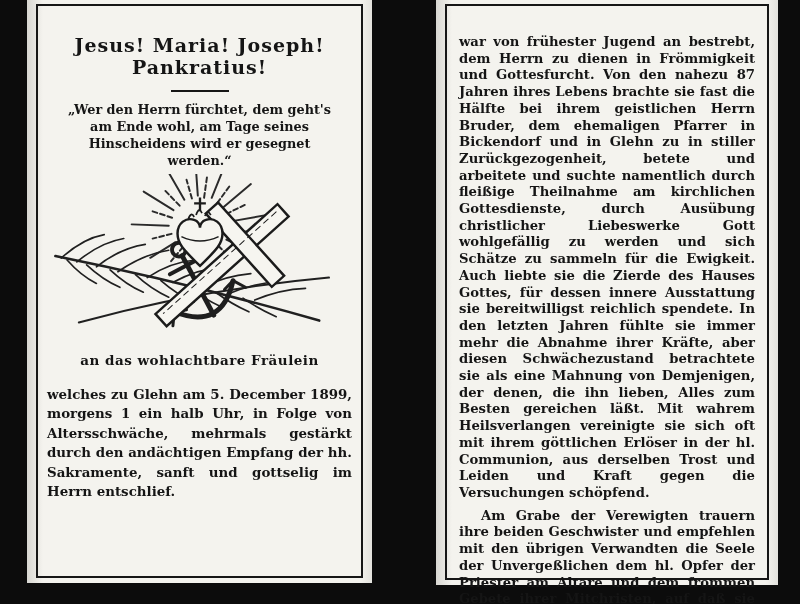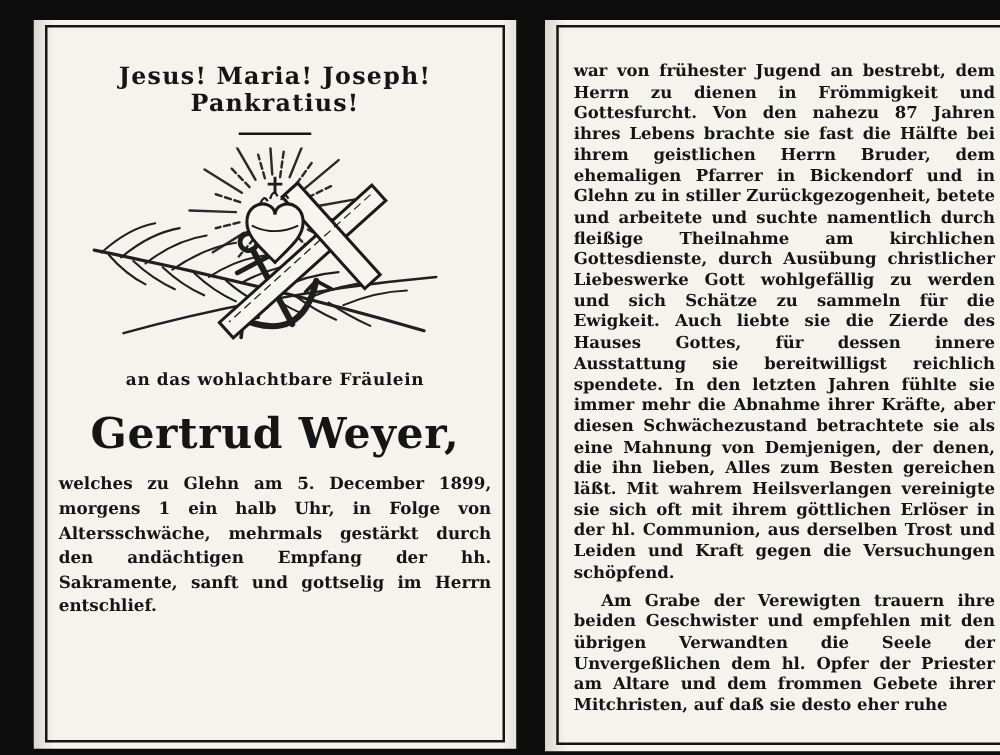--- a/index.html
+++ b/index.html
@@ -3,23 +3,22 @@
 <meta charset="utf-8">
 <style>
   html,body{margin:0;padding:0;}
   body{
     width:800px;height:604px;position:relative;overflow:hidden;
     background:#0c0c0c;
     font-family:"DejaVu Serif","Liberation Serif",serif;
     color:#151515;
   }
   .page{
-    position:absolute;top:16px;
+    position:absolute;top:0;
     background:linear-gradient(90deg,#d8d7d2 0,#f4f3ee 16px,#f4f3ee calc(100% - 12px),#e3e2dd 100%);
-    padding-left:41px;
   }
   .page.left{left:27px;width:345px;height:583px;}
   .page.right{left:436px;width:342px;height:585px;}
   .frame{
     position:absolute;top:4px;bottom:5px;left:9px;right:9px;
     border:2.5px solid #161616;
   }
   
   .invocation{
     margin:28px 4px 0;text-align:center;
@@ -61,20 +60,21 @@
 
 <div>
 
   <section class="page left">
     <div class="frame">
 
       <h1 class="invocation">Jesus! Maria! Joseph! Pankratius!</h1>
 
       <div class="rule"></div>
 
+      <p class="quote">„Wer den Herrn fürchtet, dem geht's am Ende wohl, am Tage seines Hinscheidens wird er gesegnet werden.“</p>
 
       <svg class="emblem" width="300" height="172" viewBox="0 0 300 176">
         <g stroke="#2a2a2a" stroke-width="2" stroke-linecap="round" fill="none">
           <line x1="150" y1="22" x2="150" y2="-8" transform="rotate(-4 150 54)"></line>
           <line x1="150" y1="24" x2="150" y2="4" transform="rotate(-16 150 54)" stroke-dasharray="5 3"></line>
           <line x1="150" y1="22" x2="150" y2="-12" transform="rotate(-30 150 54)"></line>
           <line x1="150" y1="24" x2="150" y2="2" transform="rotate(-44 150 54)" stroke-dasharray="5 3"></line>
           <line x1="150" y1="22" x2="150" y2="-14" transform="rotate(-58 150 54)"></line>
           <line x1="150" y1="24" x2="150" y2="0" transform="rotate(-72 150 54)" stroke-dasharray="5 3"></line>
           <line x1="150" y1="22" x2="150" y2="-16" transform="rotate(-88 150 54)"></line>
@@ -111,21 +111,20 @@
         </g>
         <g stroke="#1b1b1b" fill="#f6f5f0">
           <path d="M150,24 v14 M144,30 h12" stroke-width="2.4" fill="none"></path>
           <path d="M138,46 q3,-8 6,-2 M146,42 q3,-9 6,-2 M155,43 q3,-7 6,-1" stroke-width="1.8" fill="none"></path>
           <path d="M150,94 C136,80 127,73 127,61 C127,50 136,44 144,47 C148,48 150,52 150,55 C150,52 152,48 156,47 C164,44 173,50 173,61 C173,73 164,80 150,94 Z" stroke-width="2.5"></path>
           <path d="M131,64 q19,9 38,0" stroke-width="1.5" fill="none"></path>
         </g>
       </svg>
 
       <h3 class="memorial-subheading">an das wohlachtbare Fräulein</h3>
-      <div class="deceased-name">Gertrud Weyer,</div>
 
       <p class="body-text">welches zu Glehn am 5. December 1899, morgens 1 ein halb Uhr, in Folge von Altersschwäche, mehrmals gestärkt durch den andächtigen Empfang der hh. Sakramente, sanft und gottselig im Herrn entschlief.</p>
 
     </div>
   </section>
 
   <section class="page right">
     <div class="frame">
       <p class="right-text first">war von frühester Jugend an bestrebt, dem Herrn zu dienen in Frömmigkeit und Gottesfurcht. Von den nahezu 87 Jahren ihres Lebens brachte sie fast die Hälfte bei ihrem geistlichen Herrn Bruder, dem ehemaligen Pfarrer in Bickendorf und in Glehn zu in stiller Zurückgezogenheit, betete und arbeitete und suchte namentlich durch fleißige Theilnahme am kirchlichen Gottesdienste, durch Ausübung christlicher Liebeswerke Gott wohlgefällig zu werden und sich Schätze zu sammeln für die Ewigkeit. Auch liebte sie die Zierde des Hauses Gottes, für dessen innere Ausstattung sie bereitwilligst reichlich spendete. In den letzten Jahren fühlte sie immer mehr die Abnahme ihrer Kräfte, aber diesen Schwächezustand betrachtete sie als eine Mahnung von Demjenigen, der denen, die ihn lieben, Alles zum Besten gereichen läßt. Mit wahrem Heilsverlangen vereinigte sie sich oft mit ihrem göttlichen Erlöser in der hl. Communion, aus derselben Trost und Leiden und Kraft gegen die Versuchungen schöpfend.</p>
       <p class="right-text follow">Am Grabe der Verewigten trauern ihre beiden Geschwister und empfehlen mit den übrigen Verwandten die Seele der Unvergeßlichen dem hl. Opfer der Priester am Altare und dem frommen Gebete ihrer Mitchristen, auf daß sie desto eher ruhe</p>

